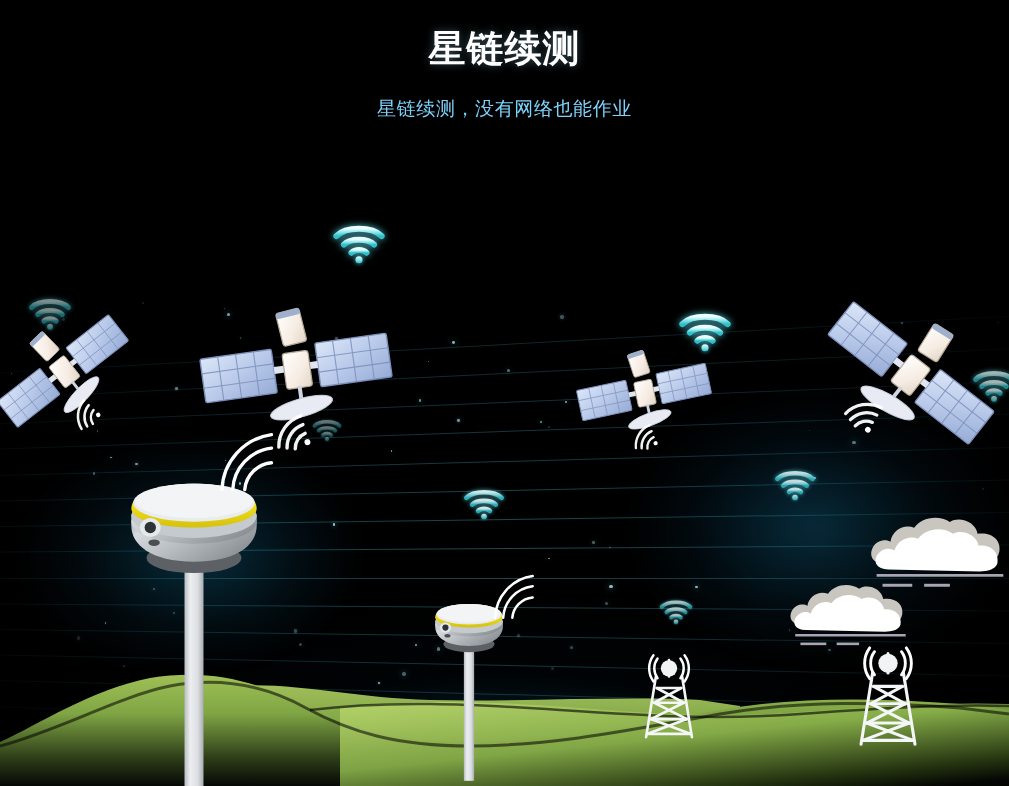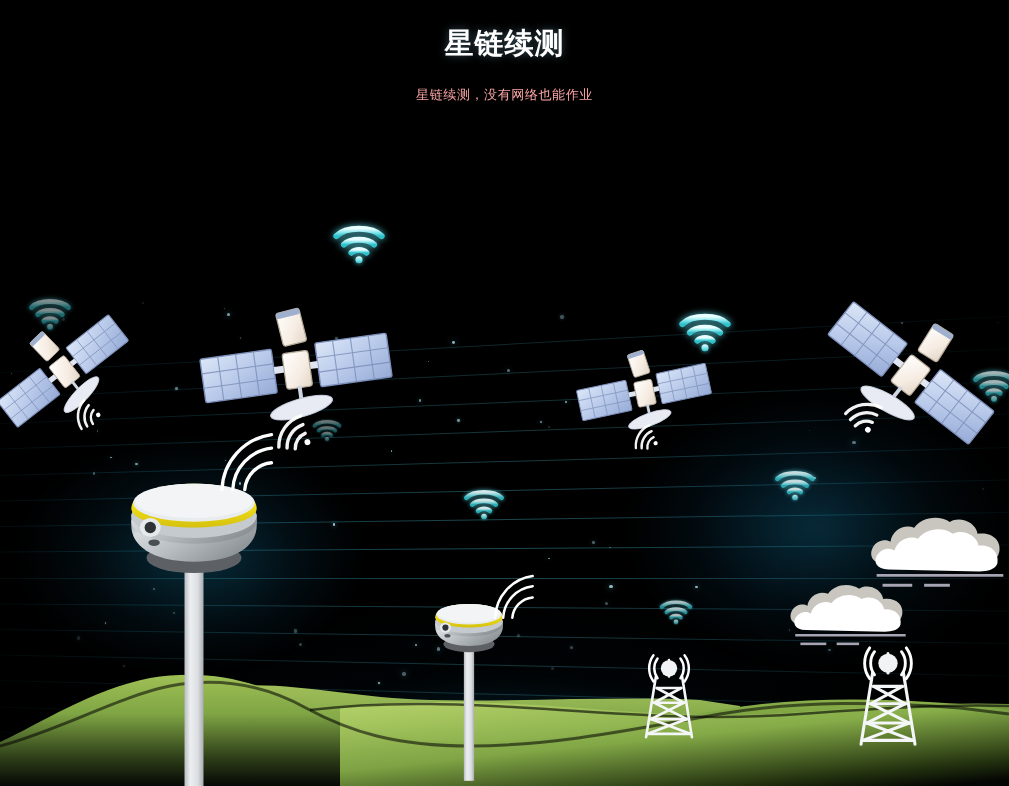--- a/index.html
+++ b/index.html
@@ -88,31 +88,31 @@
     position: absolute;
     left: 0;
     right: 0;
     top: 0;
     text-align: center;
     z-index: 40;
   }
   .title {
     margin: 0;
     padding-top: 24px;
-    font-size: 29px;
+    font-size: 37px;
     font-weight: bold;
     color: #ffffff;
     letter-spacing: 1px;
     text-shadow: 0 0 8px rgba(160,230,255,0.35);
   }
   .subtitle {
     margin: 0;
     padding-top: 22px;
-    font-size: 13px;
-    color: #fca5a5;
+    font-size: 19px;
+    color: #7dd3fc;
     letter-spacing: 0.6px;
   }
 
   
   .wifi {
     position: absolute;
     z-index: 20;
   }
   .wifi svg { display: block; overflow: visible; }
 

